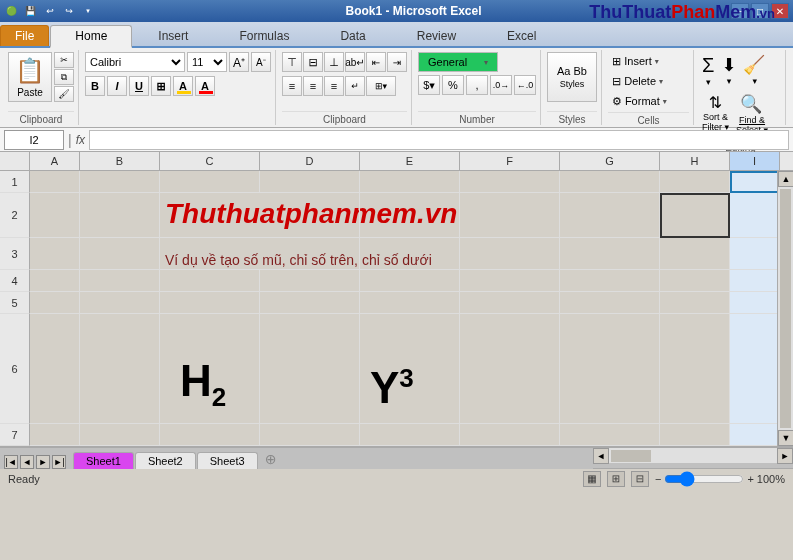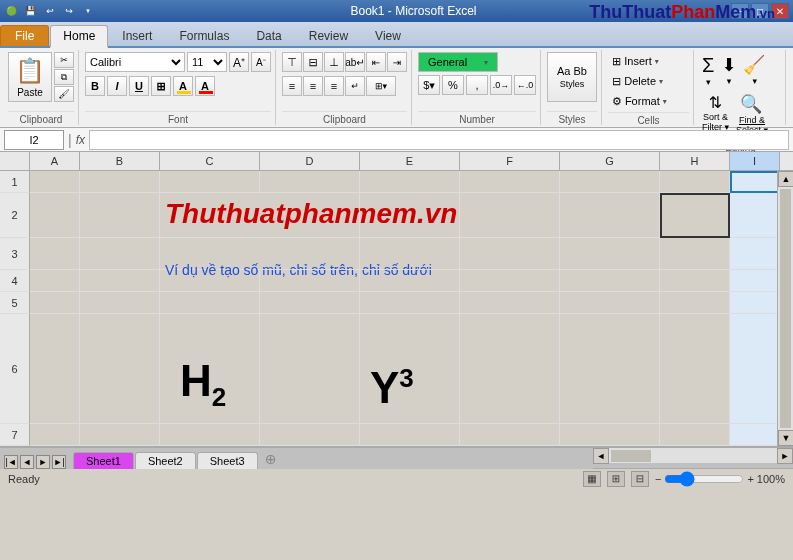--- a/index.html
+++ b/index.html
@@ -9,21 +9,21 @@
     .title-bar {
       height: 22px;
       background: linear-gradient(to bottom, #4a7ab5, #2a5a9f);
       display: flex;
       align-items: center;
       justify-content: space-between;
       padding: 0 4px;
       color: white;
     }
     .title-bar-left { display: flex; align-items: center; gap: 3px; }
-    .title-bar-title { font-size: 12px; flex: 1; text-align: center; color: white; font-weight: normal; }
+    .title-bar-title { font-size: 12px; flex: 1; text-align: center; color: white; font-weight: bold; }
     .title-bar-controls { display: flex; gap: 2px; }
     .tb-btn {
       width: 18px; height: 16px;
       background: #5a8cc5;
       border: 1px solid #3a6aa5;
       color: white;
       font-size: 10px;
       display: flex; align-items: center; justify-content: center;
       cursor: pointer;
     }
@@ -40,21 +40,21 @@
     
     .ribbon-tabs {
       background: linear-gradient(to bottom, #cdd8e8, #b8c8de);
       display: flex;
       align-items: flex-end;
       height: 26px;
       padding-top: 4px;
       border-bottom: 2px solid #5a8cc5;
     }
     .ribbon-tab {
-      padding: 3px 12px;
+      padding: 3px 24px;
       font-size: 12px;
       cursor: pointer;
       border: 1px solid transparent;
       border-bottom: none;
       margin-right: 1px;
       color: #333;
       background: transparent;
       border-radius: 3px 3px 0 0;
     }
     .ribbon-tab.active {
@@ -276,24 +276,24 @@
       color: #cc0000;
       font-size: 28px;
       font-weight: bold;
       font-style: italic;
       white-space: nowrap;
       position: absolute;
       top: 5px; left: 5px;
     }
     .cell-sub-text {
       font-size: 14px;
-      color: #1d4ed8;
+      color: #7f1d1d;
       white-space: nowrap;
       position: absolute;
-      top: 24px; left: 5px;
+      top: 14px; left: 5px;
     }
     .cell-h2o {
       font-size: 44px;
       font-weight: bold;
       color: #000;
       position: absolute;
       bottom: 10px; left: 20px;
     }
     .cell-y3 {
       font-size: 44px;
@@ -435,21 +435,21 @@
   </div>
 </div>
 
 <div class="ribbon-tabs">
   <div class="ribbon-tab file-tab">File</div>
   <div class="ribbon-tab active">Home</div>
   <div class="ribbon-tab">Insert</div>
   <div class="ribbon-tab">Formulas</div>
   <div class="ribbon-tab">Data</div>
   <div class="ribbon-tab">Review</div>
-  <div class="ribbon-tab">View</div>
+  <div class="ribbon-tab">Excel</div>
   <div class="logo-area">
     <span class="logo-thu">Thu</span><span class="logo-thuat">Thuat</span><span class="logo-phan">Phan</span><span class="logo-mem">Mem</span><span class="logo-vn">.vn</span>
   </div>
 </div>
 
 <div class="ribbon-content">
 
   <div class="ribbon-group clipboard-group">
     <div class="ribbon-group-content">
       <div class="paste-btn">
@@ -485,21 +485,20 @@
         <div class="fmt-btn" style="position:relative;">
           <span>A</span>
           <div style="width:14px;height:3px;background:#ffcc00;position:absolute;bottom:1px;left:3px;"></div>
         </div>
         <div class="fmt-btn" style="position:relative;">
           <span>A</span>
           <div style="width:14px;height:3px;background:#ff0000;position:absolute;bottom:1px;left:3px;"></div>
         </div>
       </div>
     </div>
-    <div class="ribbon-group-label">Font</div>
   </div>
 
   <div class="ribbon-group align-group">
     <div class="ribbon-group-content" style="flex-direction:column;">
       <div class="align-row">
         <div class="align-btn">⊤</div>
         <div class="align-btn">⊟</div>
         <div class="align-btn">⊥</div>
         <div class="align-btn" style="font-size:10px;">ab↵</div>
         <div class="align-btn" style="font-size:10px;">⇤</div>

